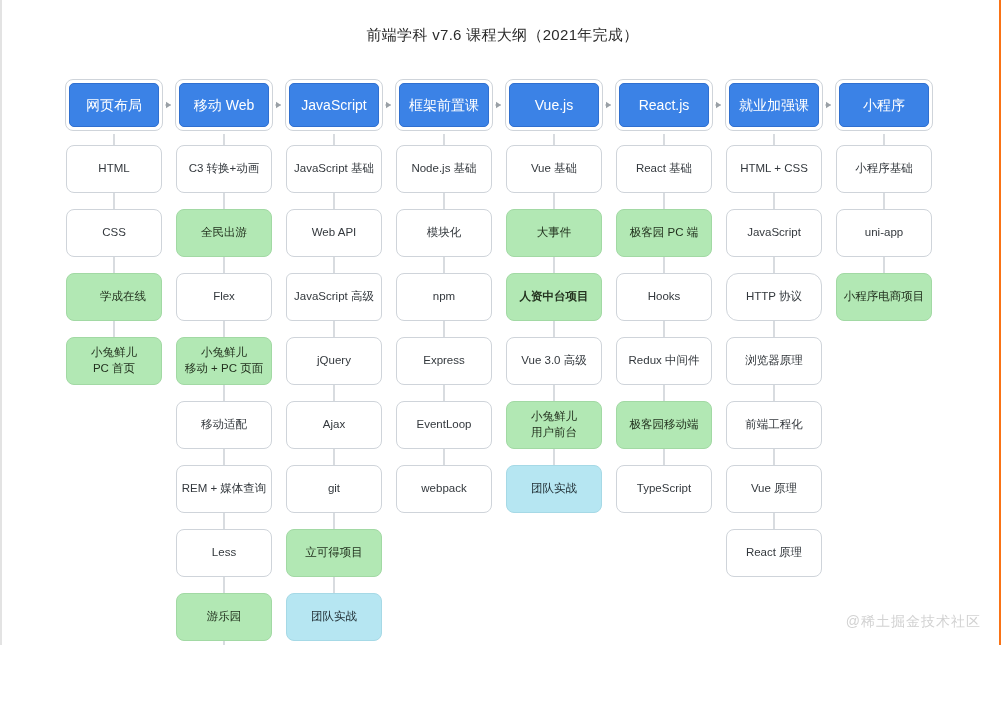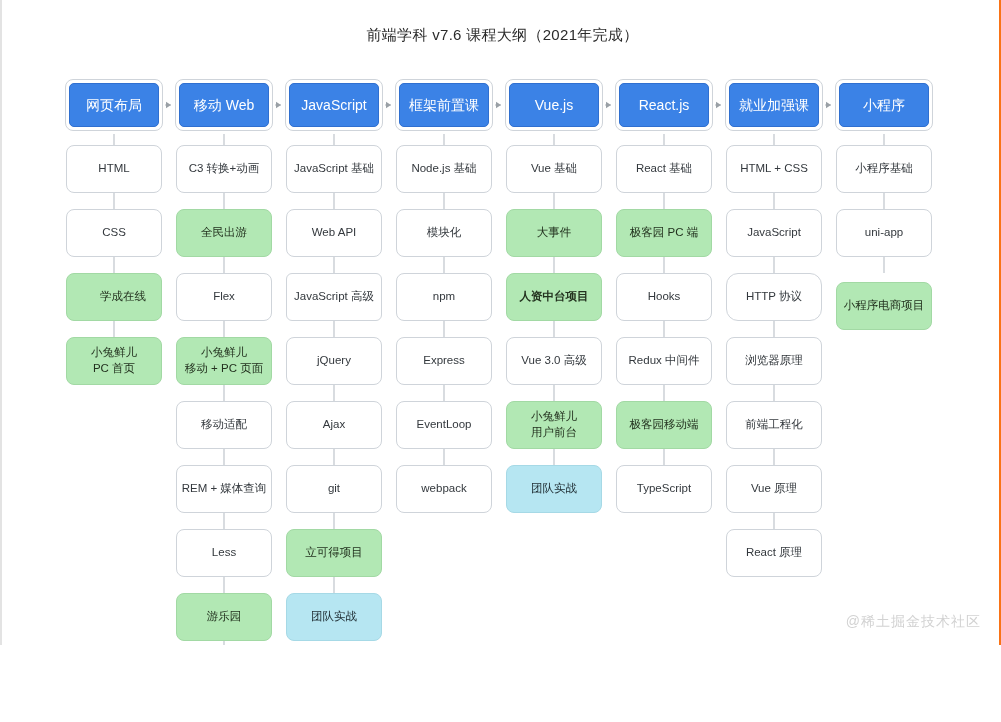--- a/index.html
+++ b/index.html
@@ -239,18 +239,18 @@
       <div class="node" style="left: 724px; top: 273px; border-radius: 12px;">HTTP 协议</div>
       <div class="node" style="left: 724px; top: 337px;">浏览器原理</div>
       <div class="node" style="left: 724px; top: 401px;">前端工程化</div>
       <div class="node" style="left: 724px; top: 465px;">Vue 原理</div>
       <div class="node" style="left: 724px; top: 529px;">React 原理</div>
       <div class="head-wrap" style="left: 833px; top: 79px;">
         <div class="head-box">小程序</div>
       </div>
       <div class="node" style="left: 834px; top: 145px;">小程序基础</div>
       <div class="node" style="left: 834px; top: 209px;">uni-app</div>
-      <div class="node green" style="left: 834px; top: 282px;">小程序电商项目</div>
+      <div class="node green" style="left: 834px; top: 273px;">小程序电商项目</div>
     </div>
 
   <div id="watermark">@稀土掘金技术社区</div>
 
 </div>
 
 </body></html>

